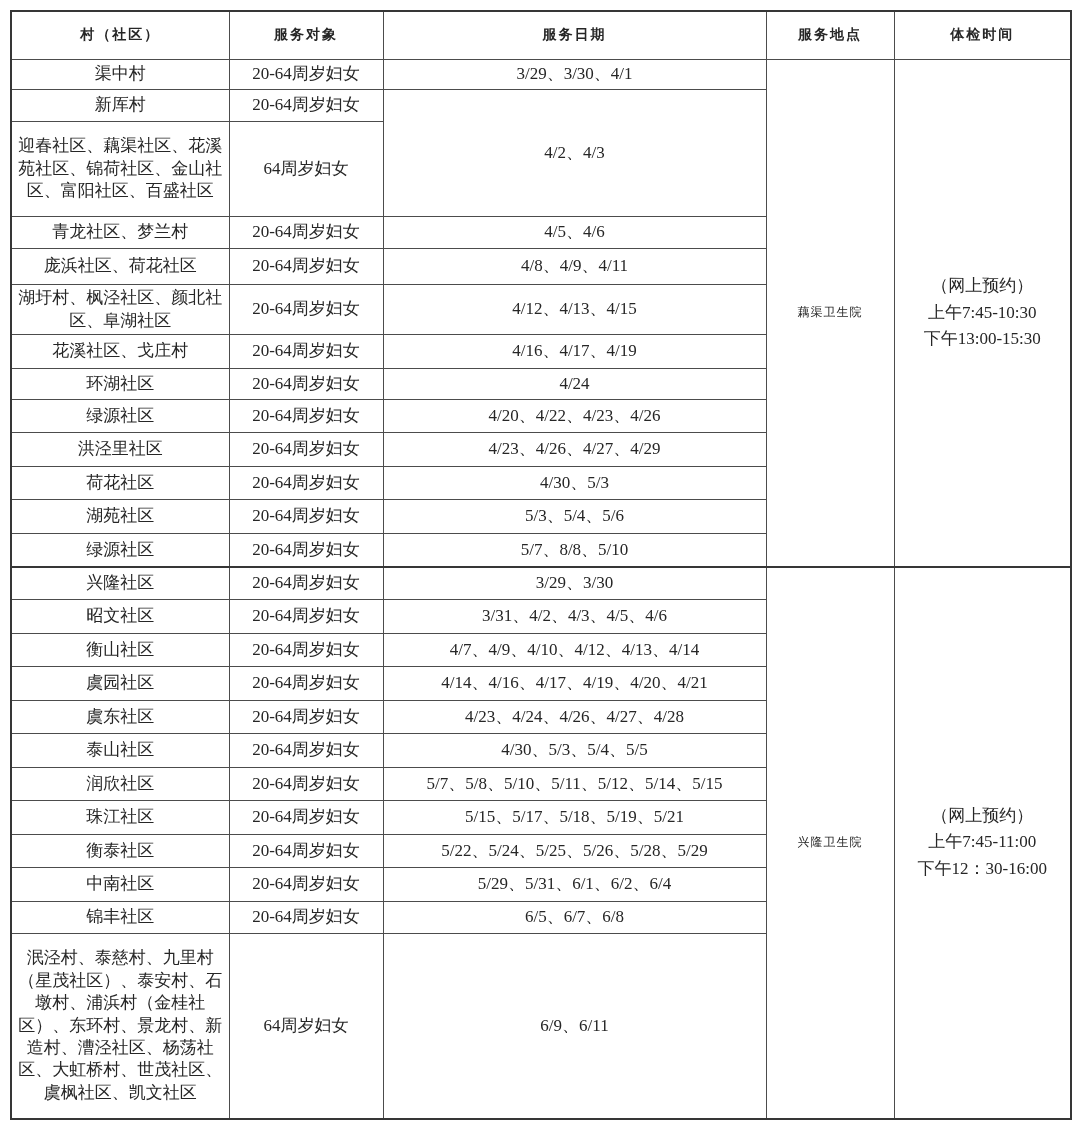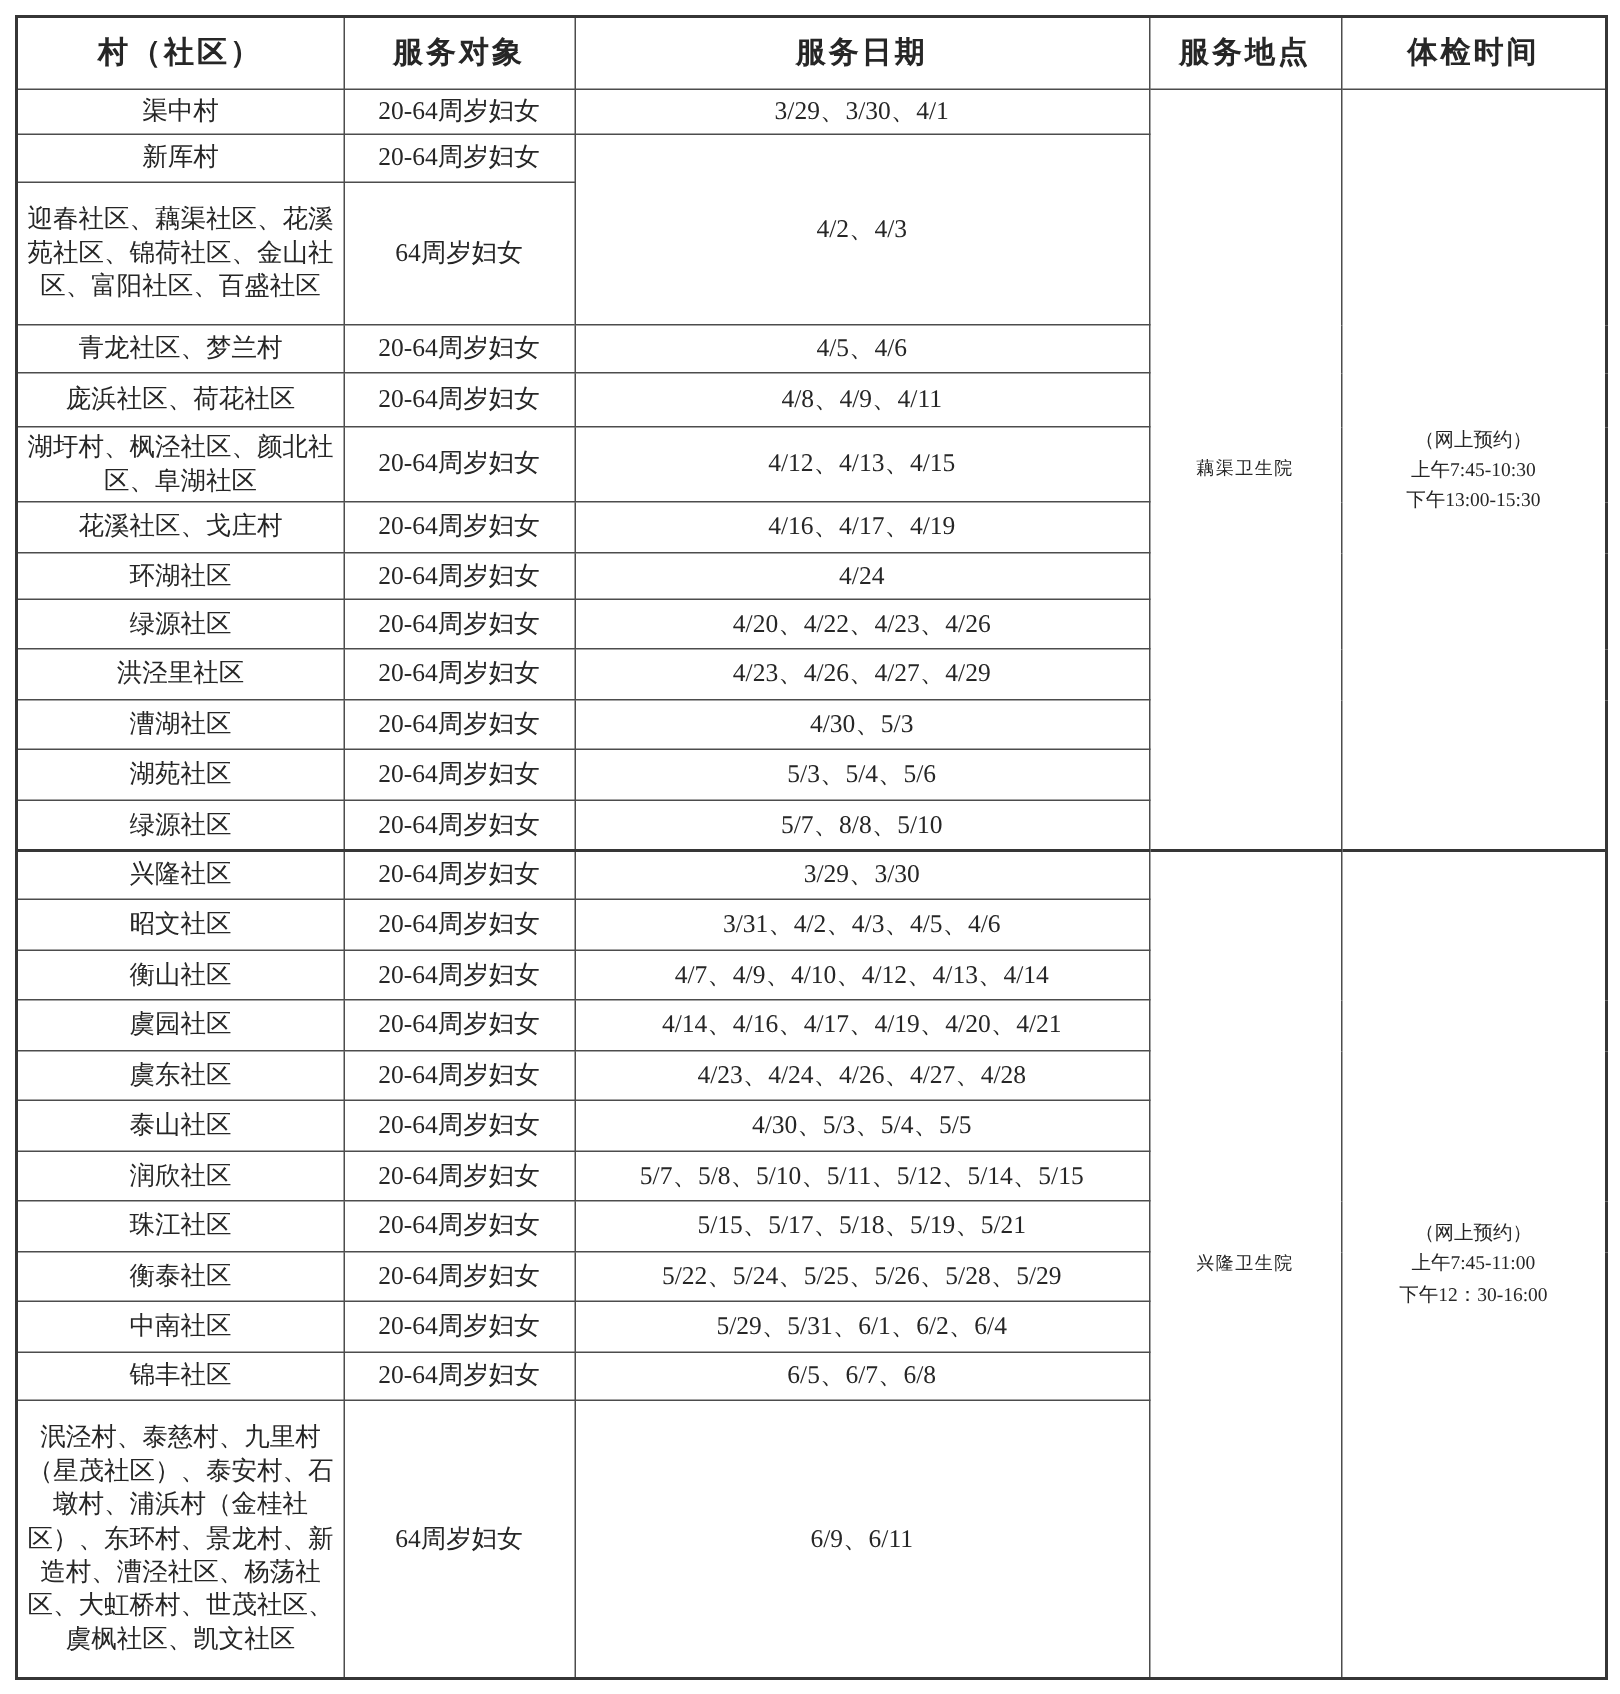--- a/index.html
+++ b/index.html
@@ -37,34 +37,34 @@
     border:1px solid var(--border);
     text-align:center;
     vertical-align:middle;
     padding:2px 4px;
     font-size:17px;
     line-height:1.32;
     overflow:hidden;
     word-break:break-all;
   }
   .schedule th{
-    font-size:20px;
+    font-size:14px;
     font-weight:bold;
     height:43px;
     letter-spacing:2px;
   }
   .schedule td.dates-cell{
     font-size:17px;
   }
   .schedule td.location-cell{
     font-size:12px;
     letter-spacing:1px;
   }
   .schedule td.time-cell{
-    font-size:13px;
+    font-size:17px;
   }
   .schedule td.time-cell .time-line{
     line-height:1.55;
   }
   
   .schedule tr.section-start td{
     border-top:2px solid var(--outer);
   }
 </style>
 </head>
@@ -138,21 +138,21 @@
           <td class="village-cell">绿源社区</td>
           <td class="target-cell">20-64周岁妇女</td>
           <td class="dates-cell">4/20、4/22、4/23、4/26</td>
         </tr>
         <tr style="height: 34px;">
           <td class="village-cell">洪泾里社区</td>
           <td class="target-cell">20-64周岁妇女</td>
           <td class="dates-cell">4/23、4/26、4/27、4/29</td>
         </tr>
         <tr style="height: 33px;">
-          <td class="village-cell">漕湖社区</td>
+          <td class="village-cell">荷花社区</td>
           <td class="target-cell">20-64周岁妇女</td>
           <td class="dates-cell">4/30、5/3</td>
         </tr>
         <tr style="height: 34px;">
           <td class="village-cell">湖苑社区</td>
           <td class="target-cell">20-64周岁妇女</td>
           <td class="dates-cell">5/3、5/4、5/6</td>
         </tr>
         <tr style="height: 33px;">
           <td class="village-cell">绿源社区</td>

